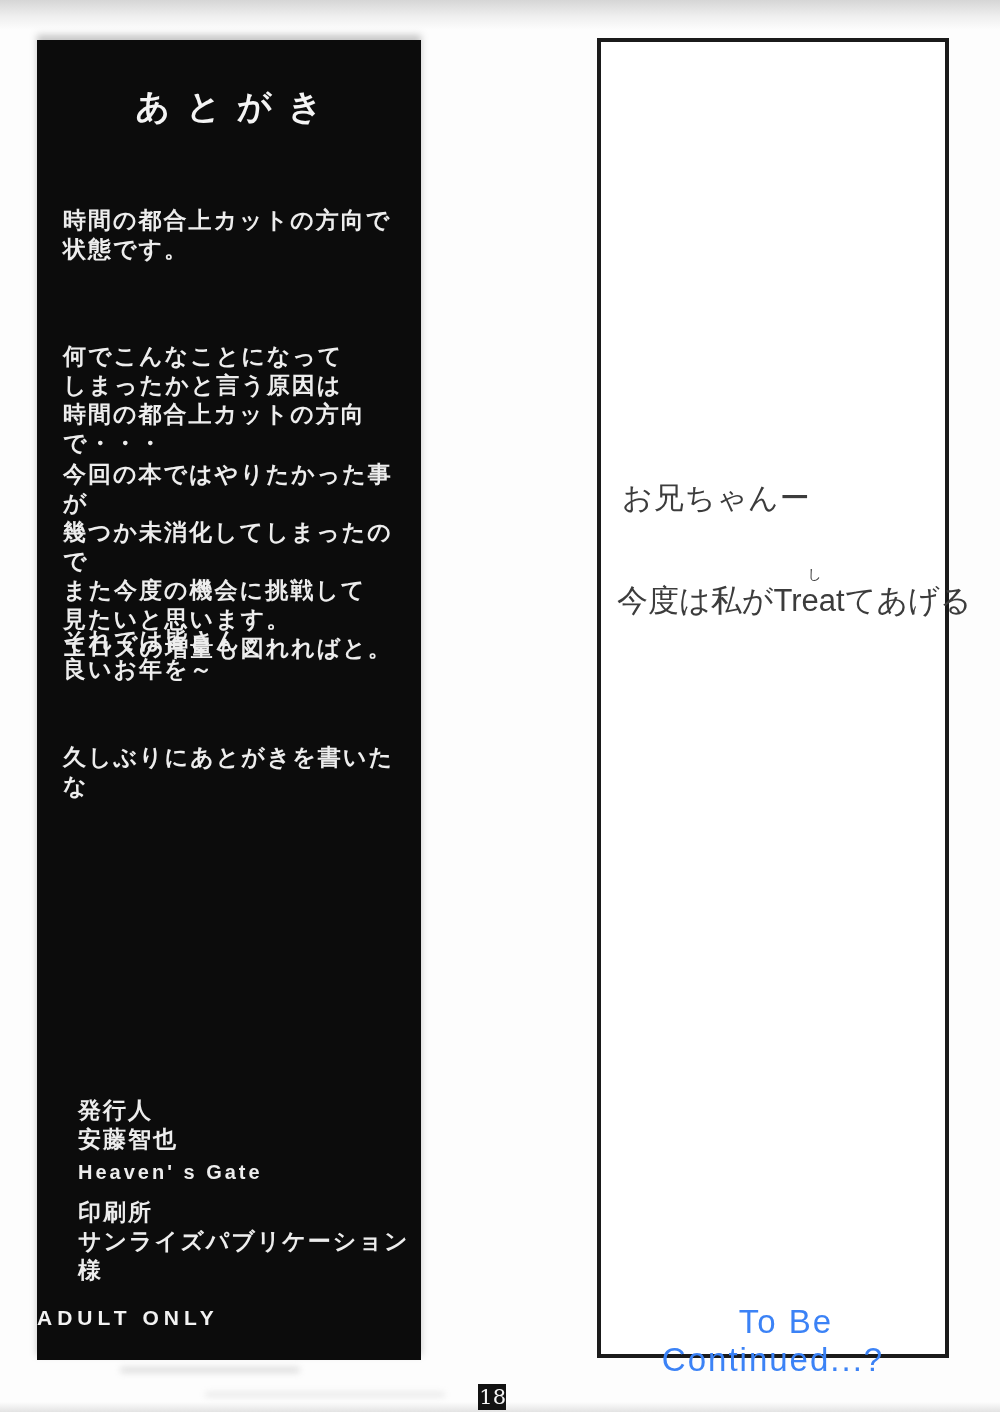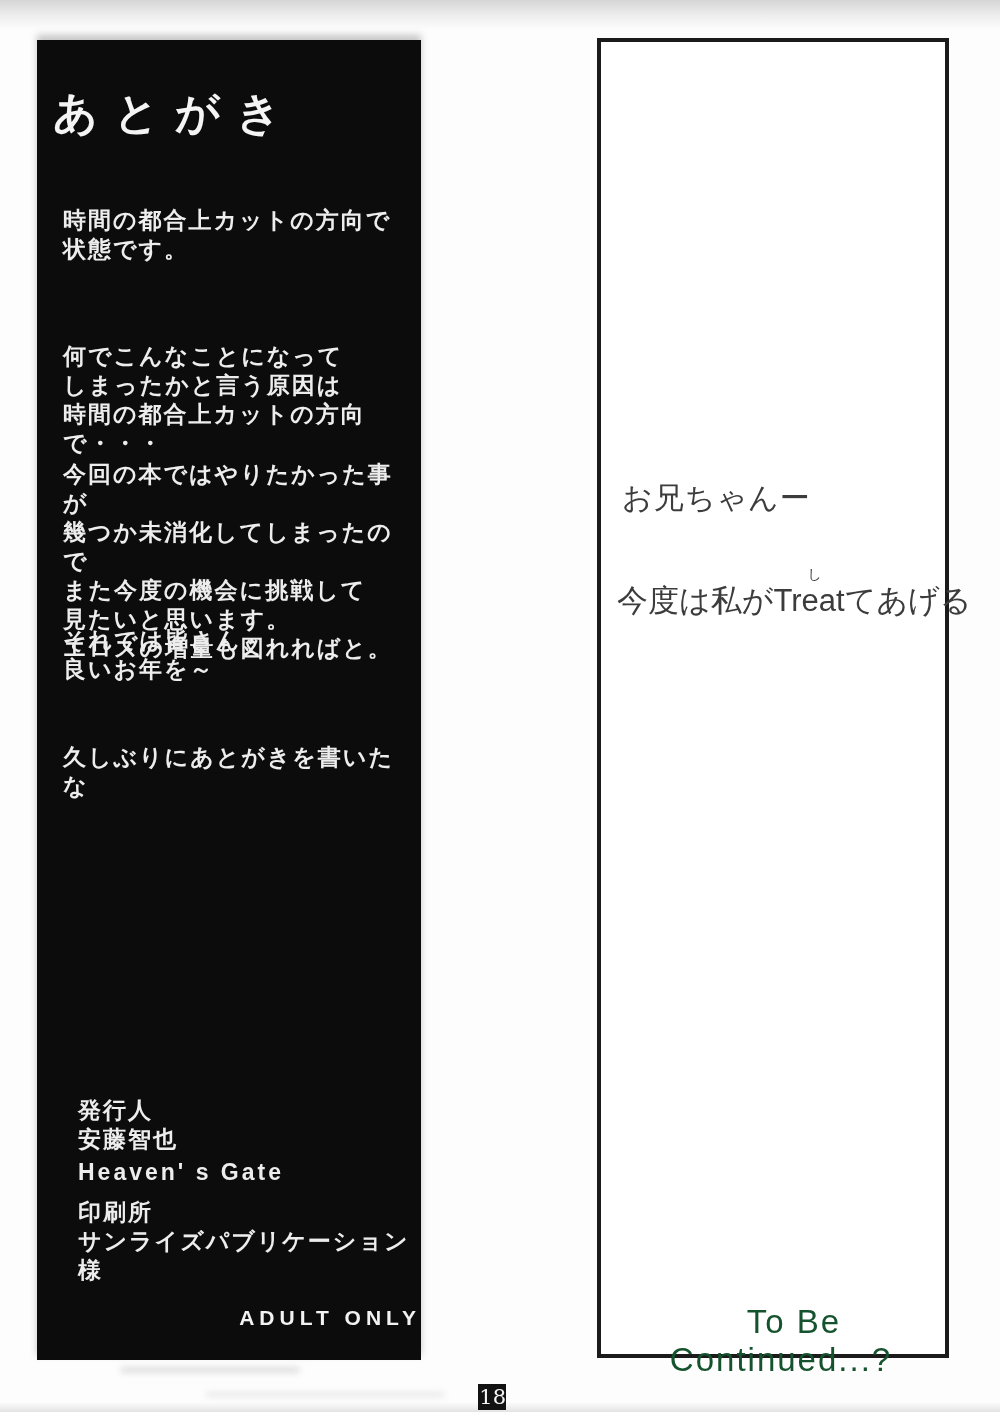--- a/index.html
+++ b/index.html
@@ -27,41 +27,42 @@
   
   .afterword {
     position: absolute; left: 37px; top: 40px;
     width: 384px; height: 1320px;
     background: #0c0c0c;
     color: #f0f0f0;
     box-shadow: 0 -5px 7px rgba(130,130,130,.45);
   }
   .afterword .title {
     position: absolute; top: 44px; left: 0; width: 100%;
-    font-size: 44px; font-weight: bold;
+    text-align: center;
+    font-size: 34px; font-weight: bold;
     letter-spacing: 16px; text-indent: 16px;
     color: #f4f4f4;
   }
   .afterword .para {
     position: absolute; left: 26px; right: 8px;
     font-size: 23px; font-weight: bold;
     line-height: 29px; letter-spacing: 2px;
     color: #ededed;
   }
   .para-1 { top: 166px; }
   .para-2 { top: 302px; }
   .para-3 { top: 420px; }
   .para-4 { top: 586px; }
   .para-5 { top: 703px; }
   .colophon-publisher { top: 1056px; left: 41px !important; }
   .colophon-printer   { top: 1158px; left: 41px !important; }
-  .latin-line { font-size: 23px; letter-spacing: 3px; margin-top: 4px; }
+  .latin-line { font-size: 20px; letter-spacing: 3px; margin-top: 4px; }
   .afterword .rating {
     position: absolute; top: 1266px; left: 0; width: 100%;
-    text-align: right;
+    text-align: left;
     font-size: 21px; font-weight: bold; letter-spacing: 5px;
     color: #f2f2f2;
   }
 
   
   .dialogue {
     position: absolute; left: 597px; top: 38px;
     width: 352px; height: 1320px;
     box-sizing: border-box;
     background: #ffffff;
@@ -70,23 +71,23 @@
   .dialogue .speech { position: absolute; color: #3c3c3c; }
   .speech-1 { top: 436px; left: 21px; font-size: 30px; letter-spacing: 1px; }
   .speech-2 { top: 538px; left: 16px; font-size: 31px; letter-spacing: 0; white-space: nowrap; }
   .treat-wrap { position: relative; display: inline-block; }
   .furigana {
     position: absolute; top: -17px; left: 58%;
     transform: translateX(-50%);
     font-size: 14px; color: #3c3c3c;
   }
   .to-be-continued {
-    position: absolute; top: 1261px; left: 8px; width: 100%;
+    position: absolute; top: 1261px; left: 0; width: 100%;
     text-align: center; text-indent: 26px;
-    font-size: 33px; color: #14532d; letter-spacing: 2px;
+    font-size: 33px; color: #3b82f6; letter-spacing: 2px;
   }
 
   
   .page-number {
     position: absolute; left: 478px; top: 1384px;
     width: 28px; height: 26px;
     background: #121212;
     color: #f5f5f5;
     font-family: "DejaVu Serif", "Liberation Serif", serif;
     font-size: 21px; line-height: 26px;

